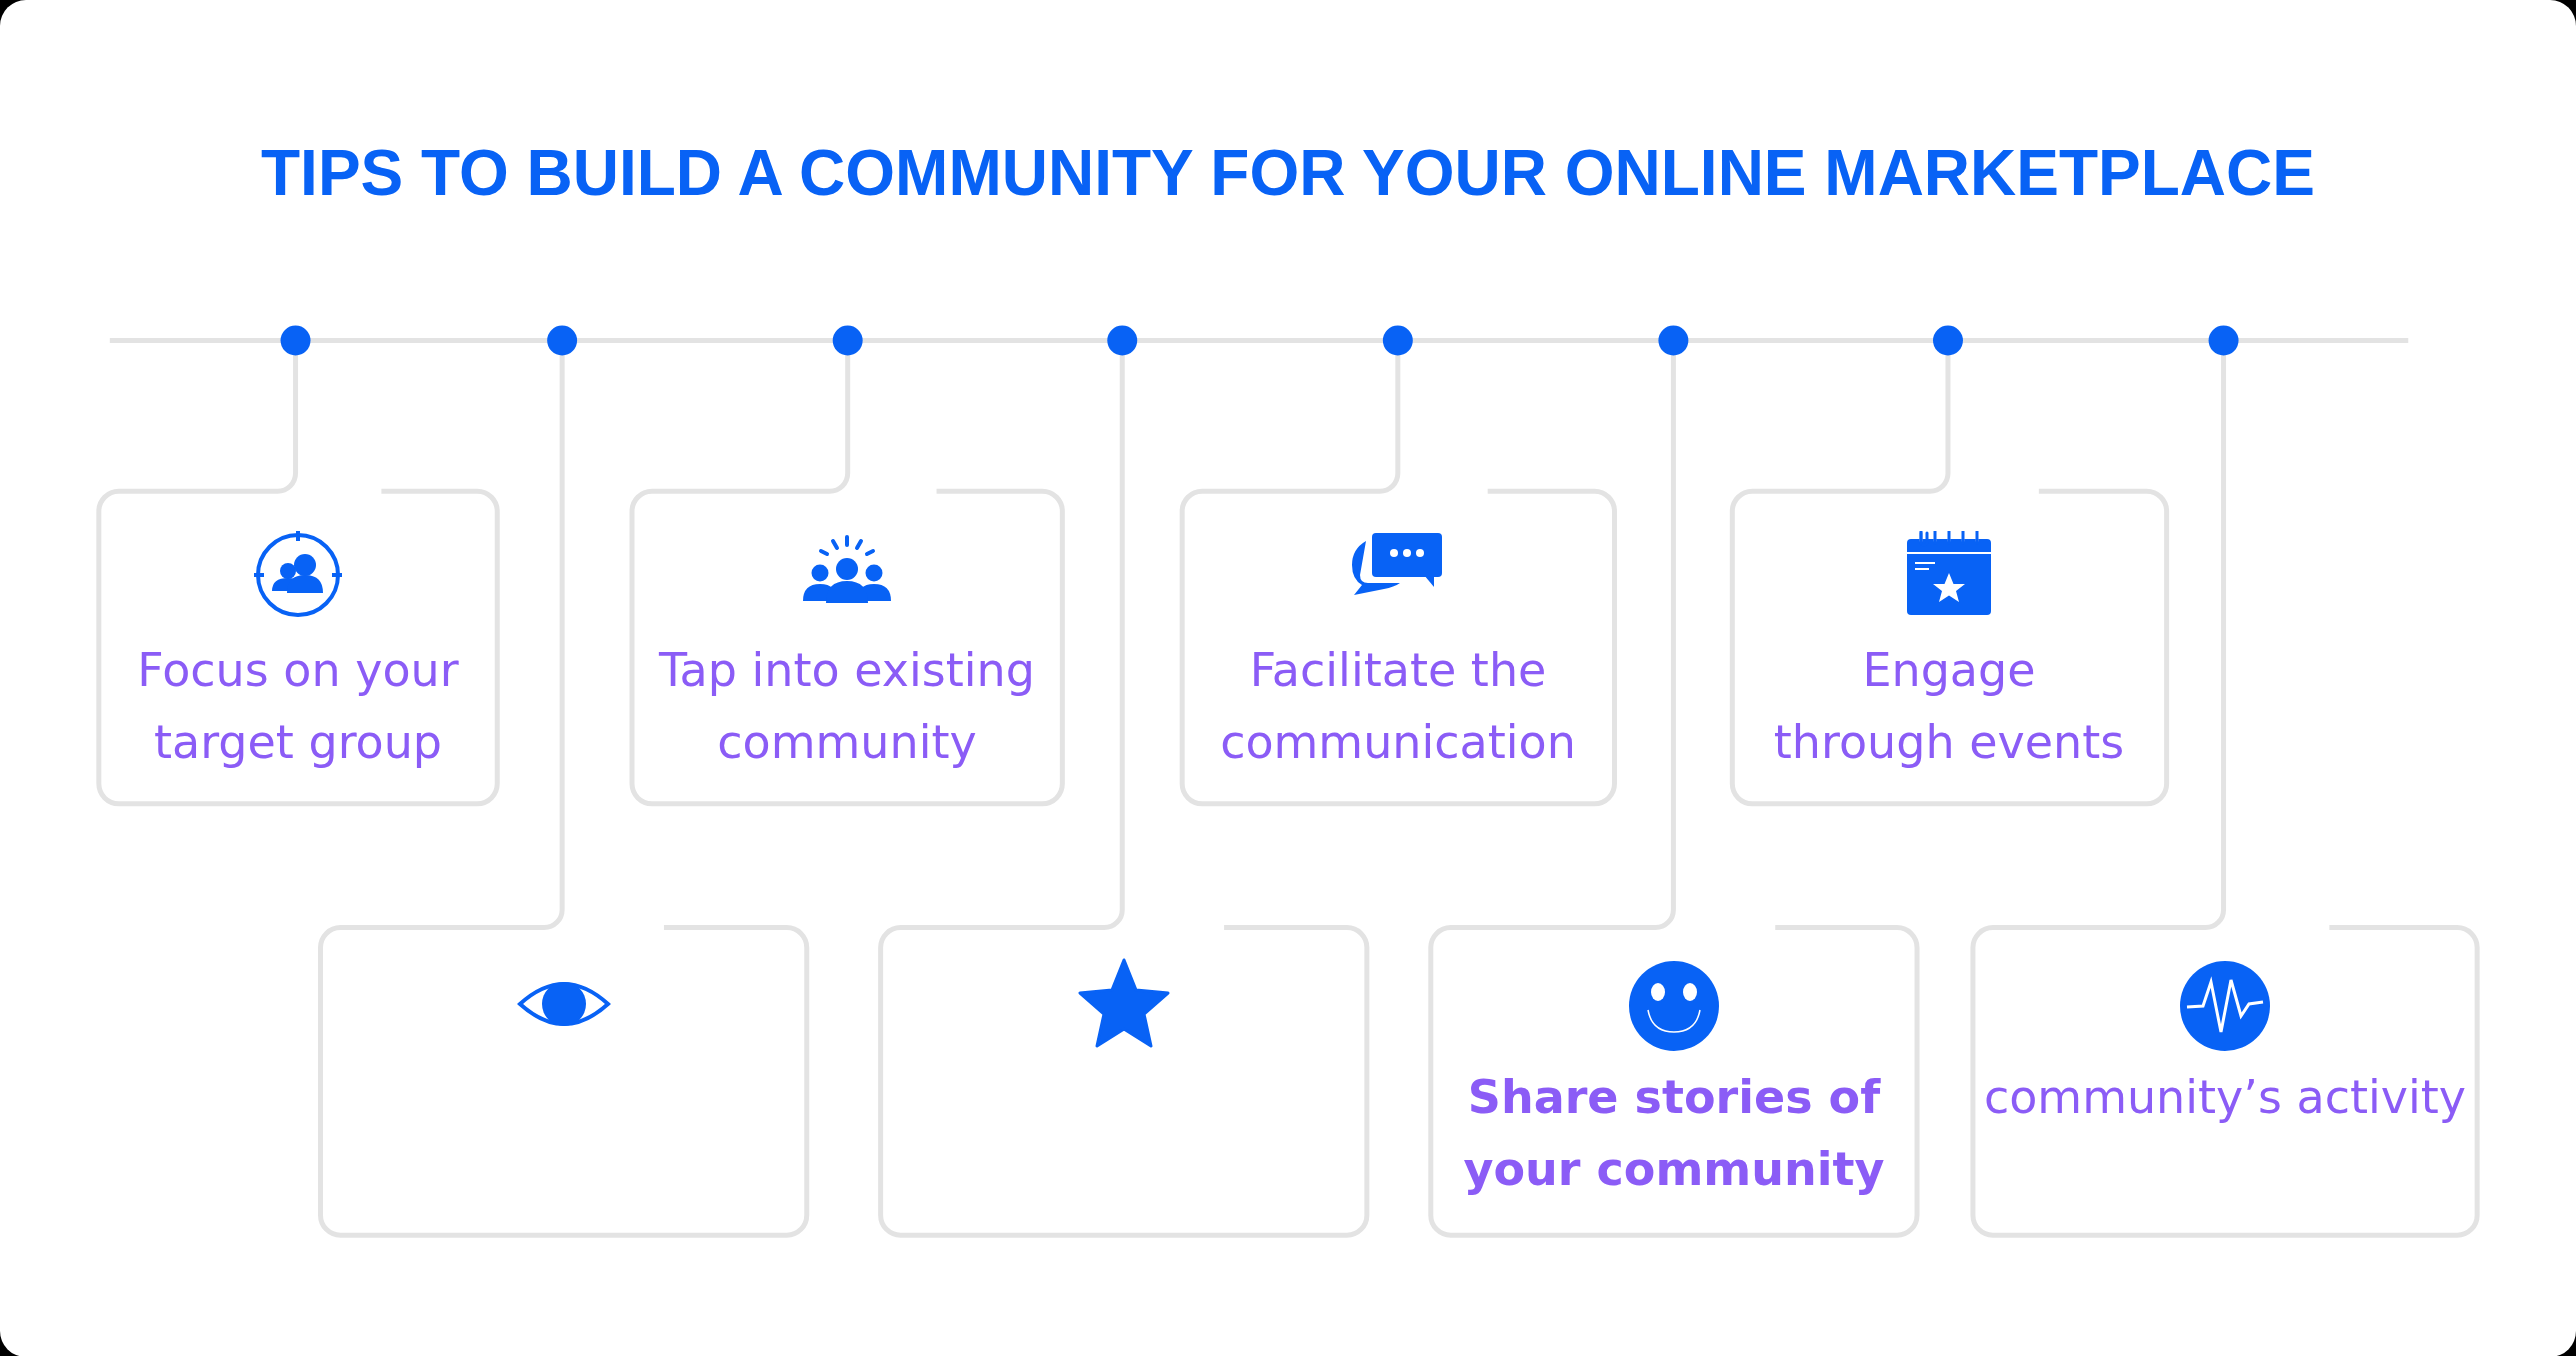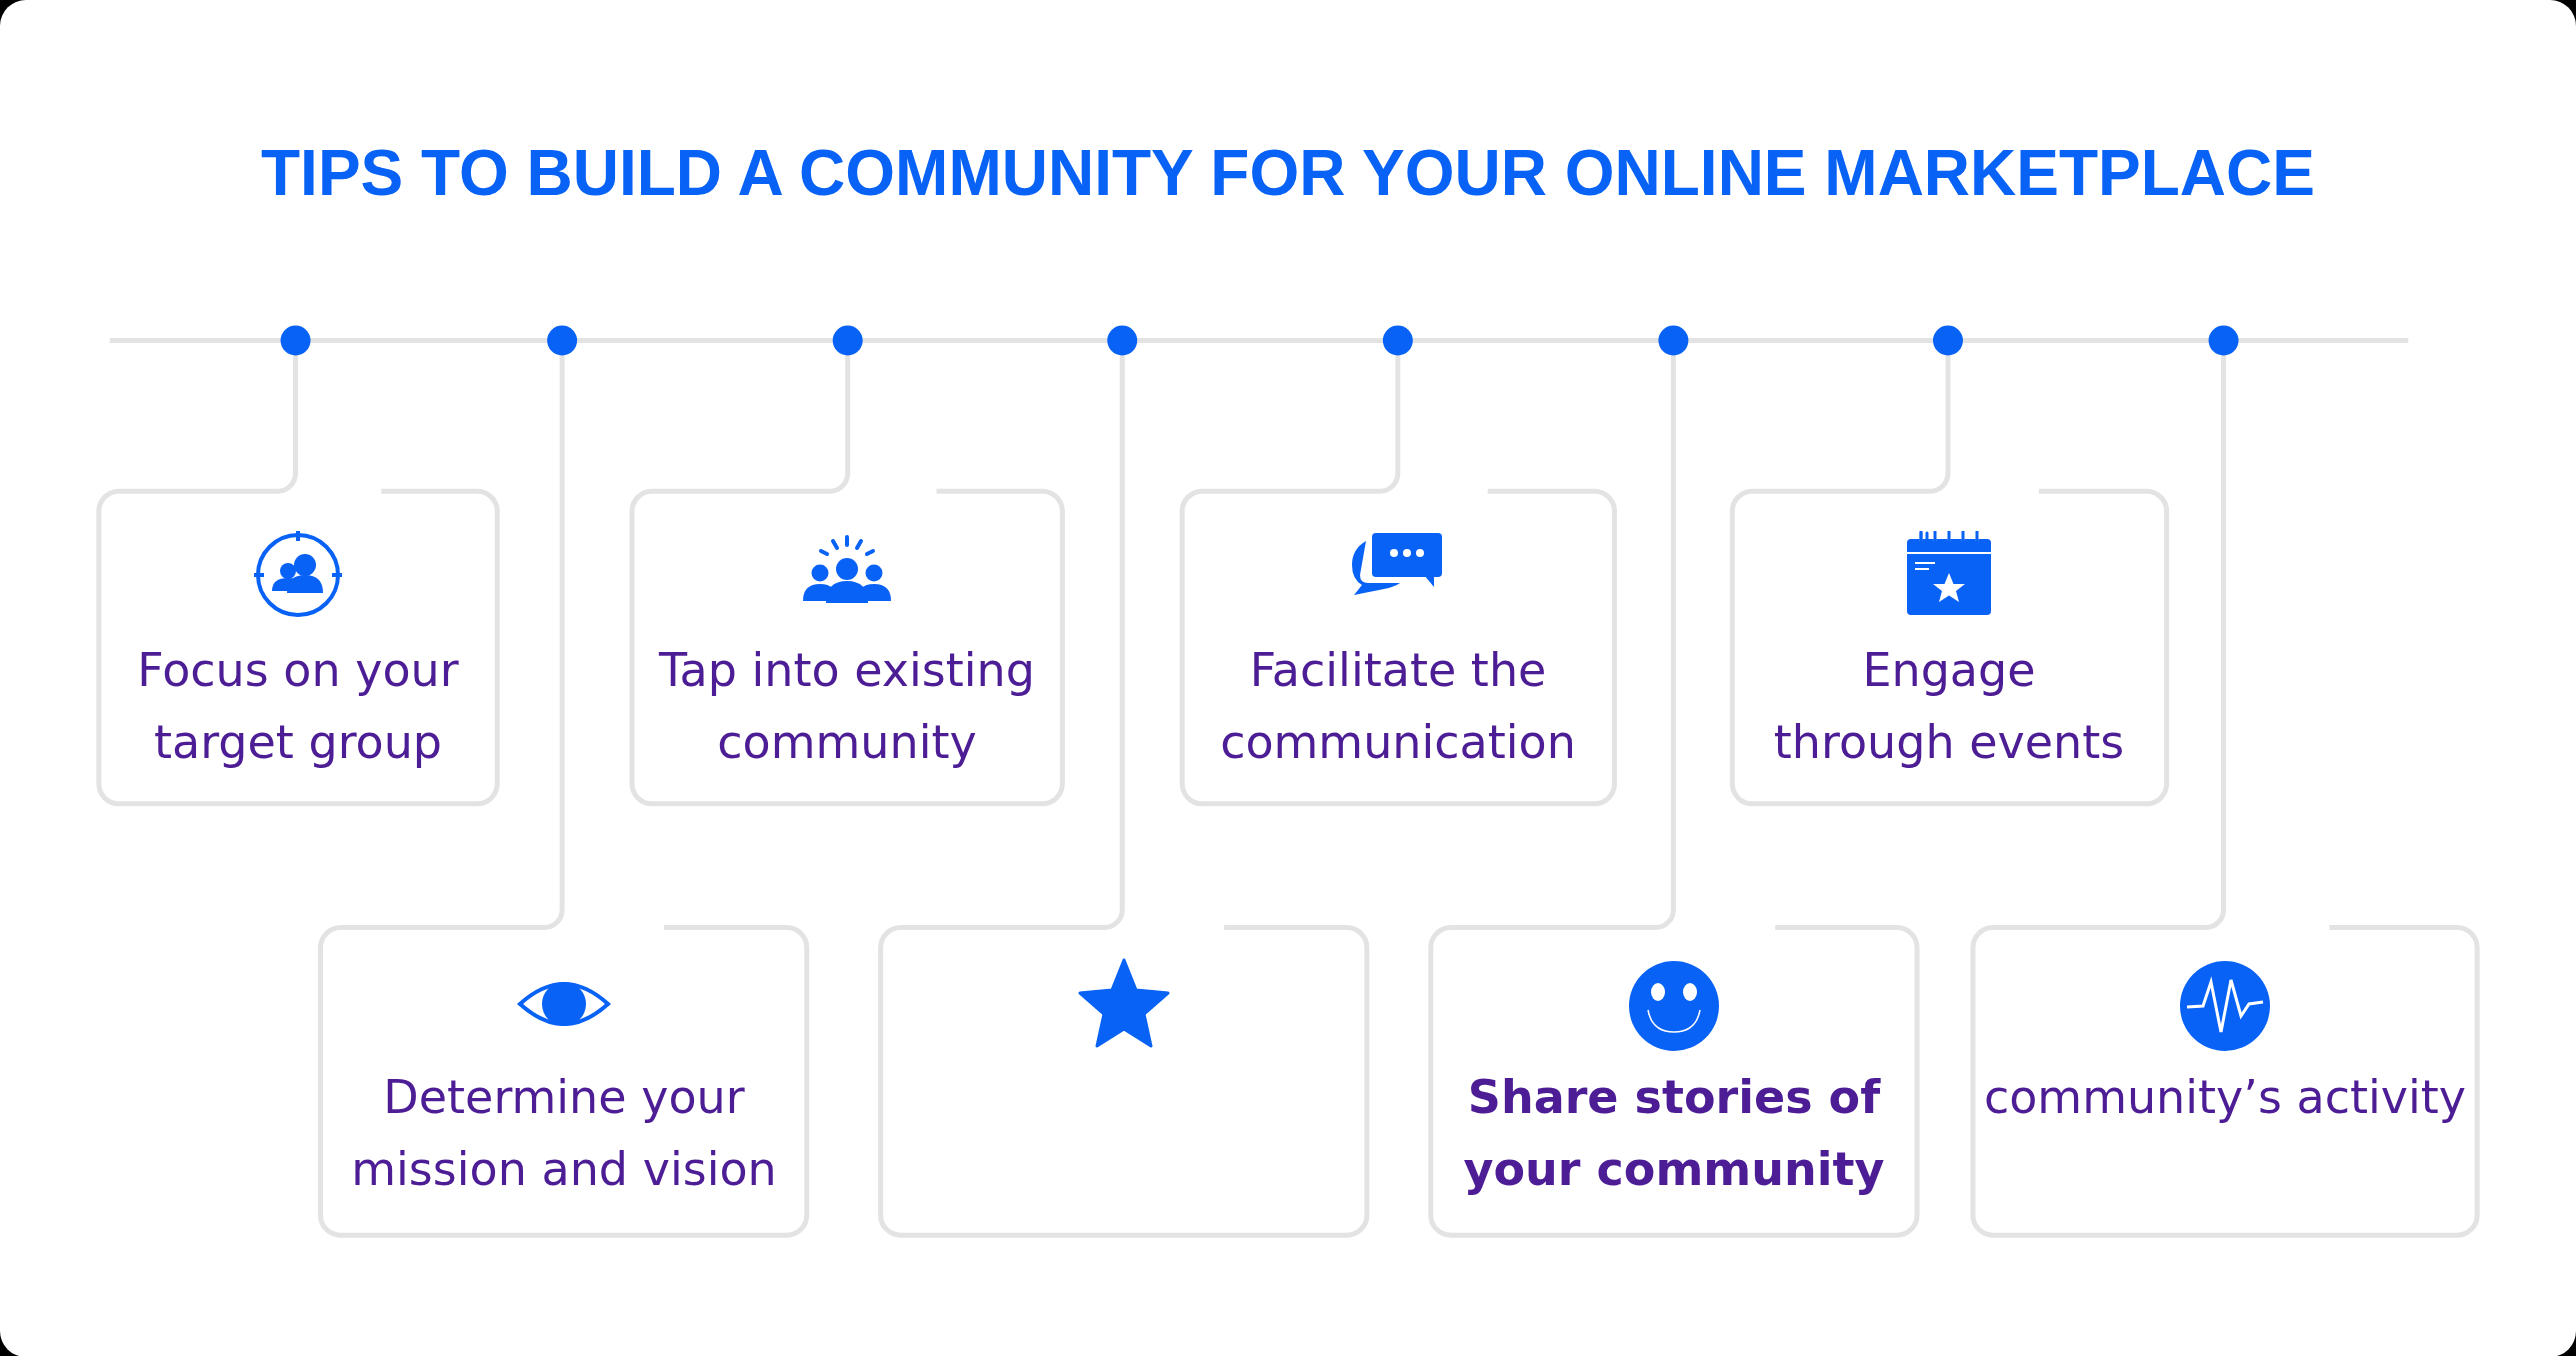--- a/index.html
+++ b/index.html
@@ -9,21 +9,21 @@
   .corner::after { content:""; position:absolute; width:52px; height:52px; background:#fff; border-radius:50%; }
   .c-tl { left:0; top:0; } .c-tl::after { left:0; top:0; }
   .c-tr { right:0; top:0; } .c-tr::after { right:0; top:0; }
   .c-bl { left:0; bottom:0; } .c-bl::after { left:0; bottom:0; }
   .c-br { right:0; bottom:0; } .c-br::after { right:0; bottom:0; }
   .title { position:absolute; left:0; width:2576px; top:128px; text-align:center;
            font-weight:bold; font-size:64px; letter-spacing:0px; line-height:90px; }
   svg.lines { position:absolute; left:0; top:0; }
   .card { position:absolute; box-sizing:border-box; }
   .card .icon { position:absolute; left:50%; transform:translateX(-50%); }
-  .card .text { position:absolute; left:0; right:0; text-align:center; color:#4c1d95;
+  .card .text { position:absolute; left:0; right:0; text-align:center; color:#8b5cf6;
                 font-size:46px; line-height:72px; font-family:"DejaVu Sans", sans-serif; }
 </style>
 </head>
 <body>
 
 <div class="corner c-tl"></div>
 <div class="corner c-tr"></div>
 <div class="corner c-bl"></div>
 <div class="corner c-br"></div>
 
@@ -147,24 +147,20 @@
     <div>Engage</div>
     <div>through events</div>
   </div>
 </div>
 
 <div class="card" style="left:321px;top:928px;width:486px;height:308px;">
   <svg class="icon" style="top:50px" width="94" height="52" viewBox="0 0 94 52">
     <path d="M3 26 Q47 -14 91 26 Q47 66 3 26 Z" fill="none" stroke="#0862F5" stroke-width="4"></path>
     <circle cx="47" cy="26" r="22" fill="#0862F5"></circle>
   </svg>
-  <div class="text" style="top:133px">
-    <div>Determine your</div>
-    <div>mission and vision</div>
-  </div>
 </div>
 
 <div class="card" style="left:881px;top:928px;width:486px;height:308px;">
   <svg class="icon" style="top:30px" width="94" height="90" viewBox="0 0 94 90">
     <polygon points="47,2 59,32 91,35 67,56 74,88 47,71 20,88 27,56 3,35 35,32" fill="#0862F5" stroke="#0862F5" stroke-width="3" stroke-linejoin="round"></polygon>
   </svg>
 </div>
 
 <div class="card" style="left:1431px;top:928px;width:486px;height:308px;font-weight:bold;">
   <svg class="icon" style="top:32px" width="92" height="92" viewBox="0 0 92 92">

